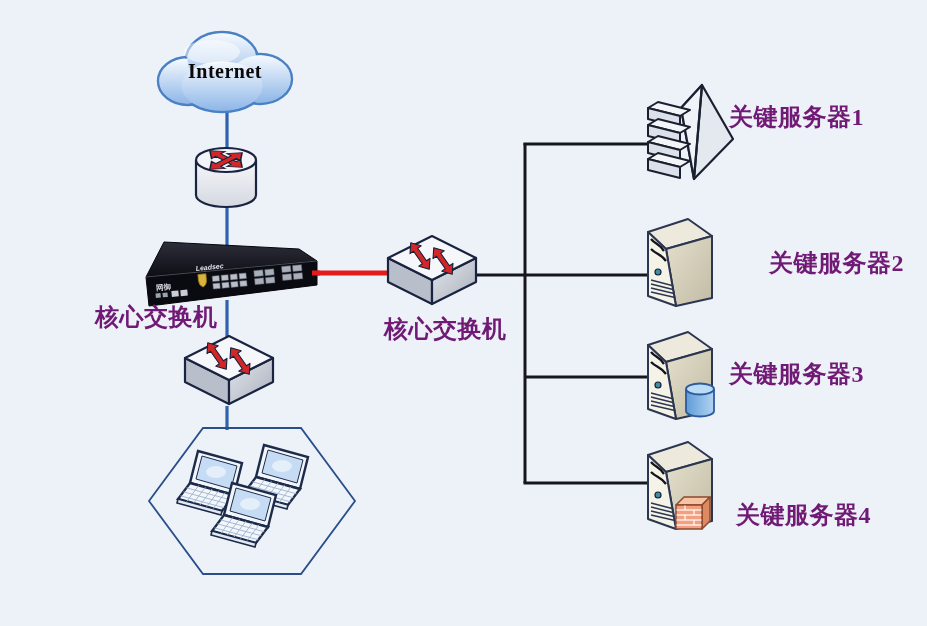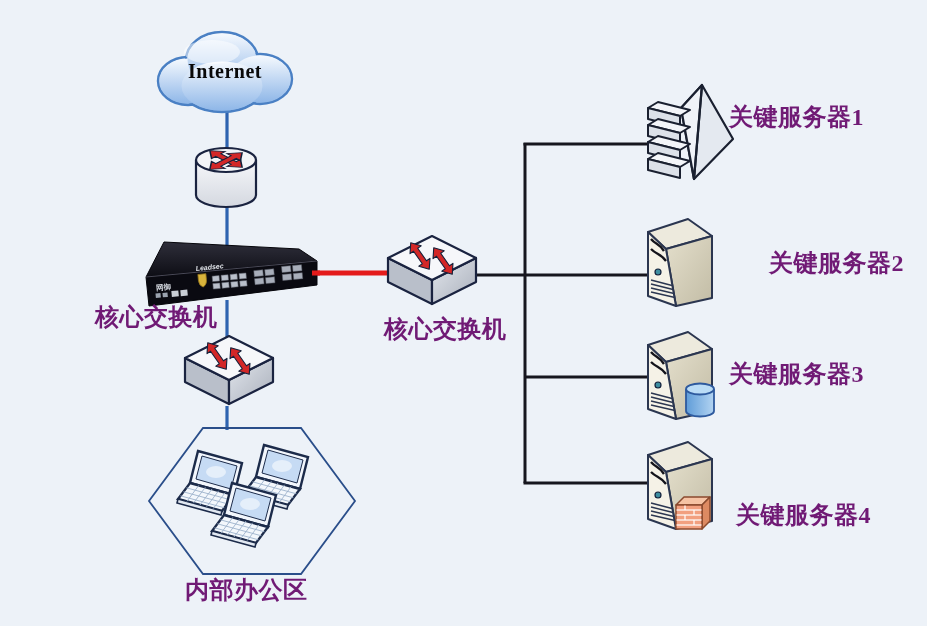--- a/index.html
+++ b/index.html
@@ -190,21 +190,20 @@
   </div>
 
   <div class="node" style="left:146px;top:425px;width:212px;height:152px;">
     <svg viewBox="0 0 212 152">
       <polygon points="57,3 155,3 209,76 155,149 57,149 3,76" fill="none" stroke="#2a4e8a" stroke-width="1.8"></polygon>
       <use href="#laptop" transform="translate(30,26)"></use>
       <use href="#laptop" transform="translate(96,20)"></use>
       <use href="#laptop" transform="translate(64,58)"></use>
     </svg>
   </div>
-  <span class="lbl center" style="left:185px;top:577px;width:120px;">内部办公区</span>
 
   <div class="node" style="left:646px;top:82px;width:92px;height:104px;">
     <svg viewBox="0 0 92 104">
       <g stroke="#1a2030" stroke-width="2.2" stroke-linejoin="round">
         <polygon points="35,26 56,3 87,57 48,97" fill="#e4e9f0"></polygon>
         <polygon points="35,26 56,3 48,97" fill="#f0f3f8"></polygon>
         <line x1="56" y1="3" x2="48" y2="97"></line>
       </g>
       <g stroke="#1a2030" stroke-width="2" stroke-linejoin="round">
         <polygon points="2,26 12,20 44,28 34,34" fill="#f3f5f9"></polygon>

